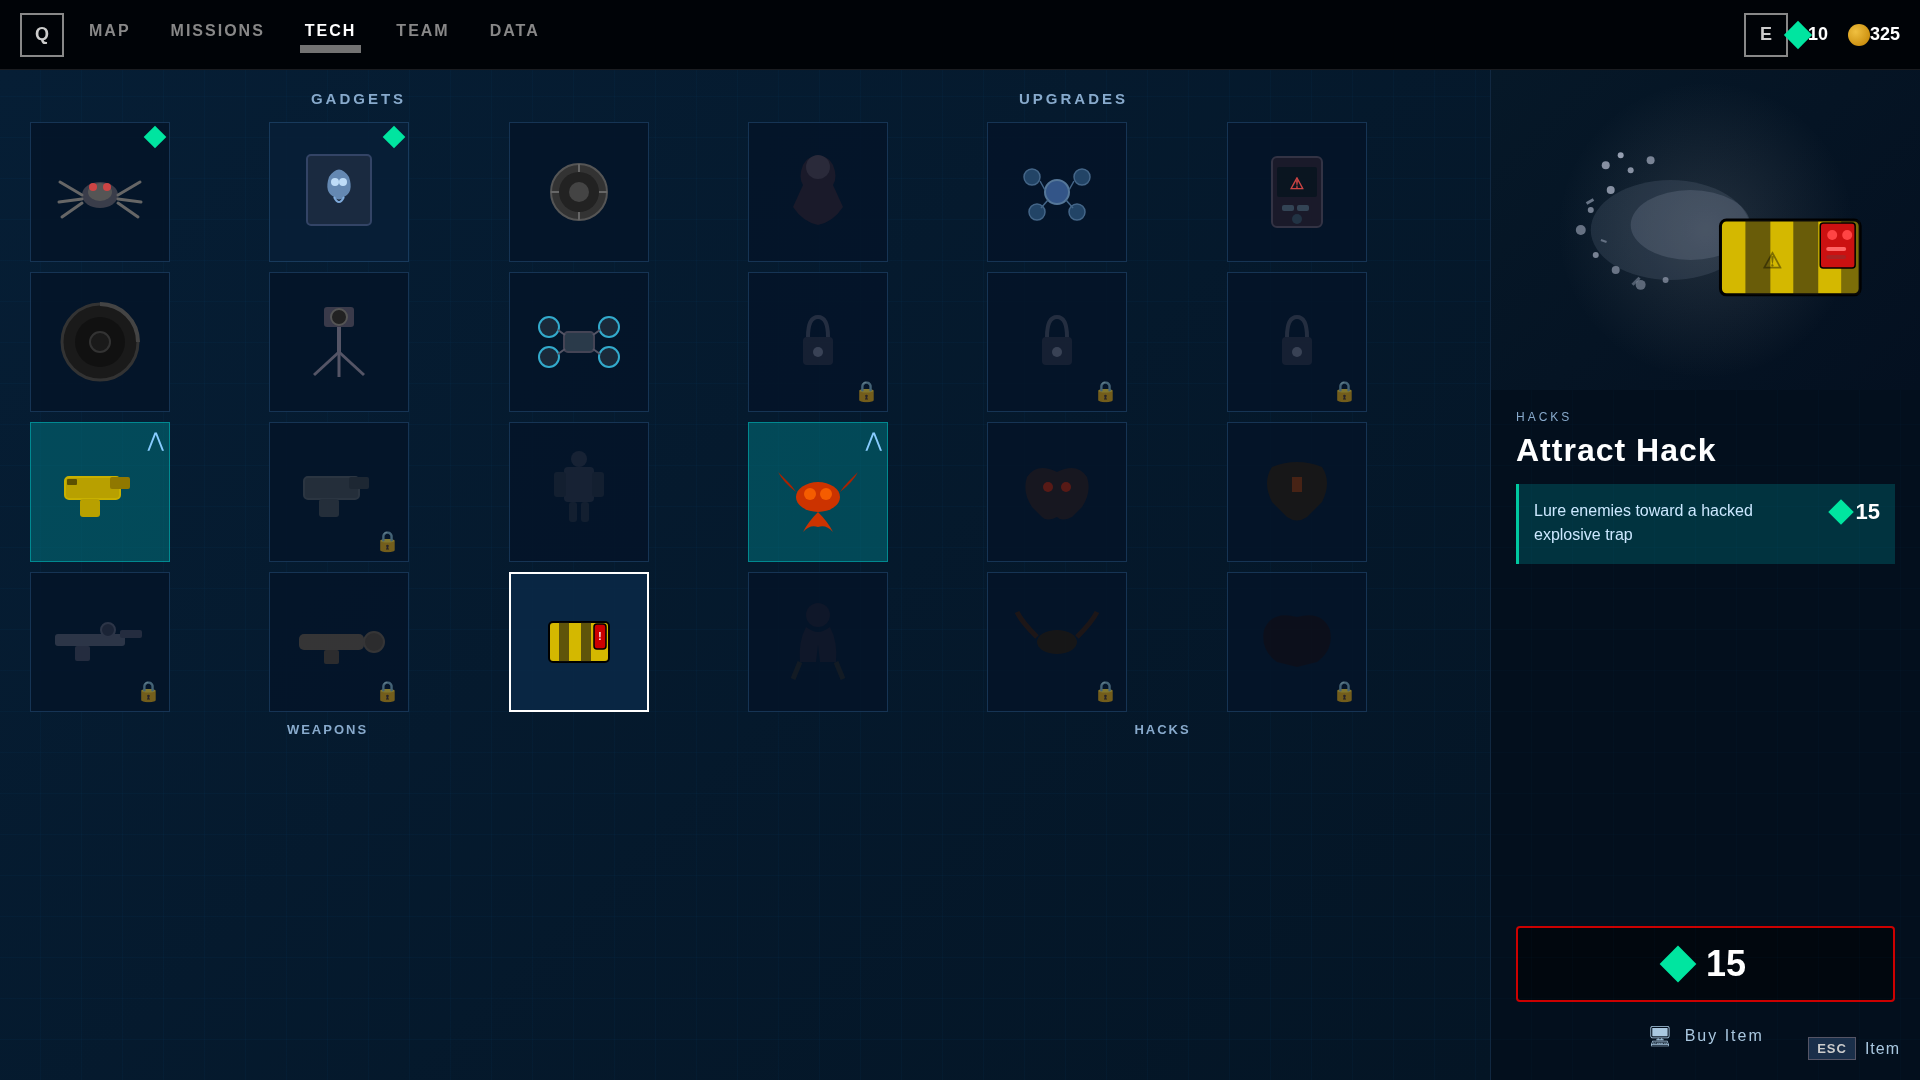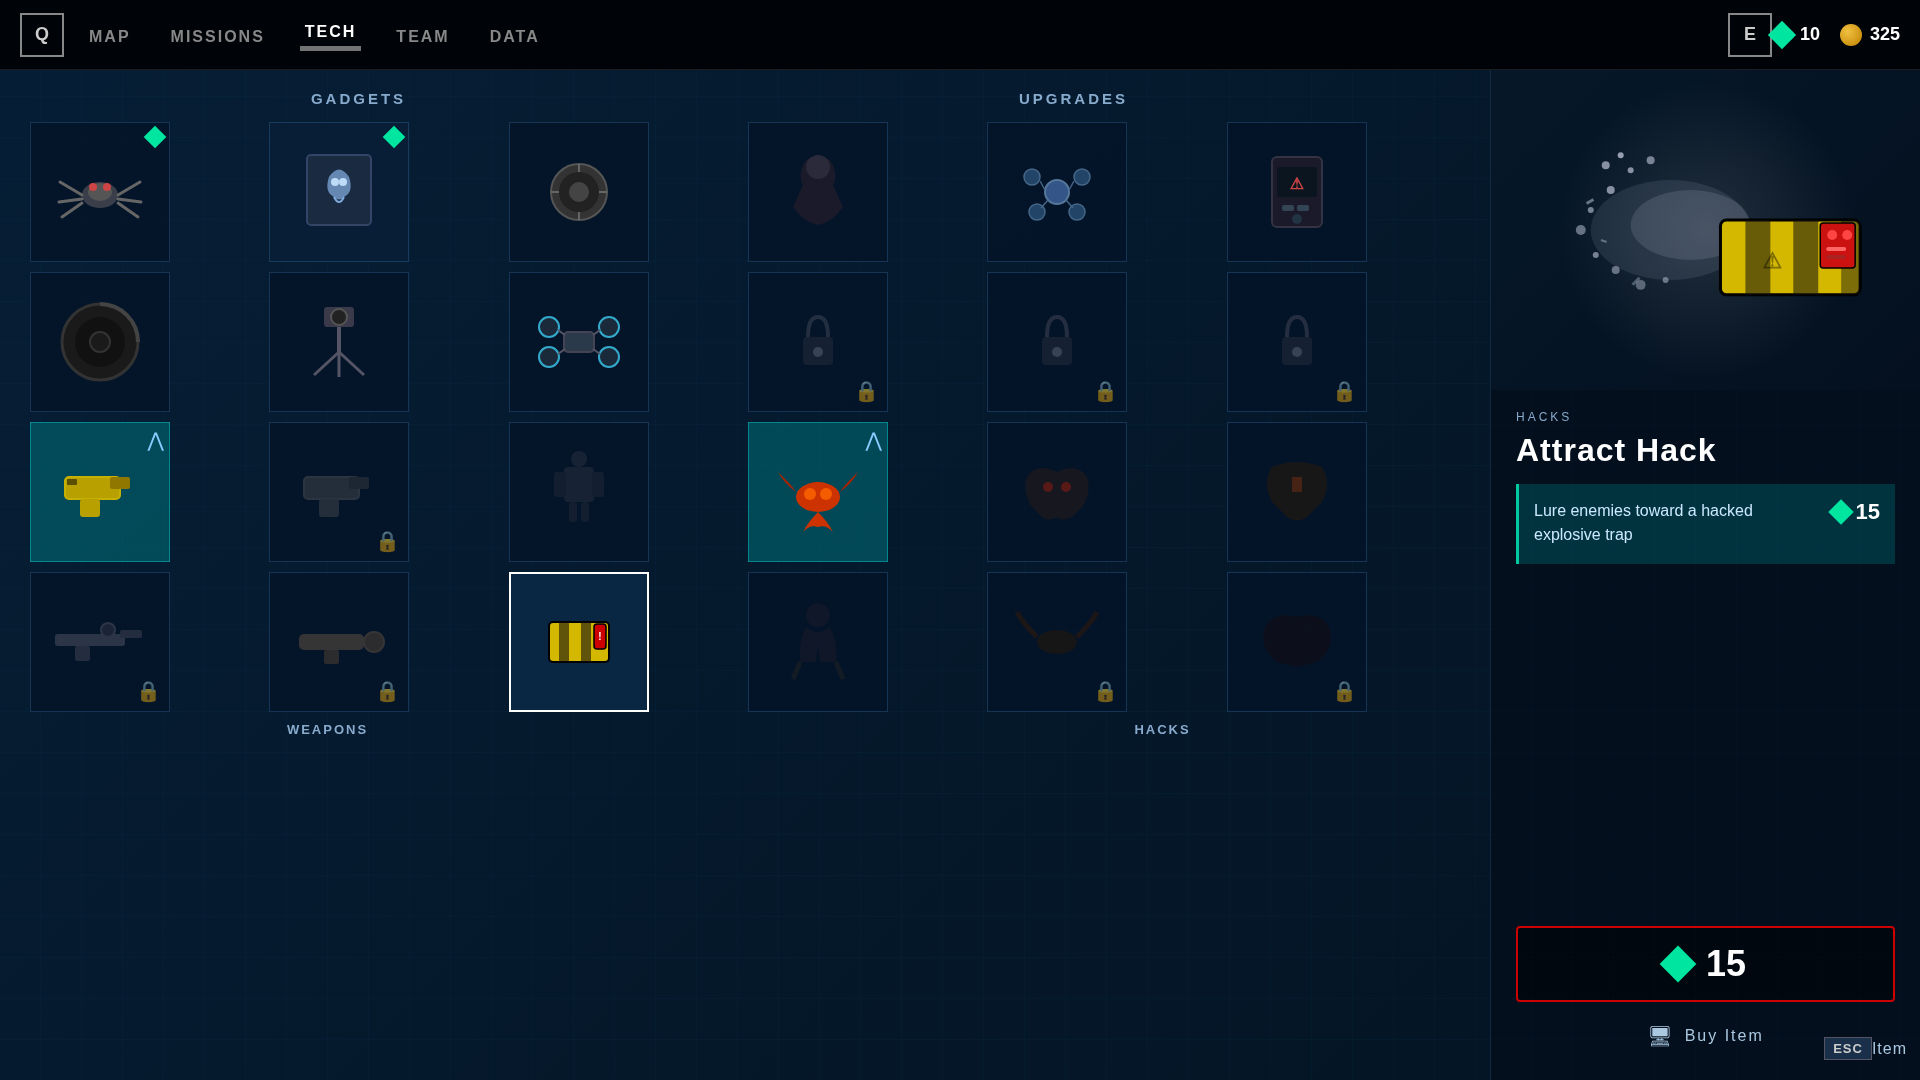--- a/index.html
+++ b/index.html
@@ -23,42 +23,42 @@
       border-bottom: 1px solid rgba(255,255,255,0.1);
     }
     .nav-q {
       width: 44px; height: 44px;
       border: 2px solid #888;
       display: flex; align-items: center; justify-content: center;
       font-size: 18px; font-weight: bold; color: #ccc;
       margin-right: 20px;
     }
     .nav-items {
-      display: flex; gap: 30px; flex: 1; align-items: flex-end;
+      display: flex; gap: 30px; flex: 1;
     }
     .nav-item {
       font-size: 16px; font-weight: bold; letter-spacing: 2px;
       color: #888; cursor: pointer; padding: 5px;
       text-transform: uppercase;
     }
     .nav-item.active {
       color: #fff;
-      border-bottom: 5px solid #737373;
+      border-bottom: 8px solid #737373;
     }
     .nav-e {
       width: 44px; height: 44px;
       border: 2px solid #888;
       display: flex; align-items: center; justify-content: center;
       font-size: 18px; font-weight: bold; color: #ccc;
     }
     .nav-right {
       display: flex; align-items: center; gap: 20px; margin-left: auto;
     }
     .currency {
-      display: flex; align-items: center; gap: 8px;
+      display: flex; align-items: center; 
       font-size: 18px; font-weight: bold;
     }
     .diamond-icon {
       width: 20px; height: 20px;
       background: #00e5a0;
       transform: rotate(45deg);
       display: inline-block;
     }
     .coin-icon {
       width: 22px; height: 22px;
@@ -290,24 +290,24 @@
       letter-spacing: 2px;
     }
     .buy-button-icon {
       font-size: 20px;
     }
 
     
     .esc-back {
       position: absolute;
       bottom: 20px;
-      right: 13px;
+      right: 20px;
       display: flex;
       align-items: center;
-      gap: 0;
+      gap: 9px;
       font-size: 16px;
       color: #aac8e0;
       letter-spacing: 1px;
     }
     .esc-key {
       background: rgba(50,80,120,0.5);
       border: 1px solid #556;
       padding: 3px 8px;
       font-size: 13px;
       font-weight: bold;

